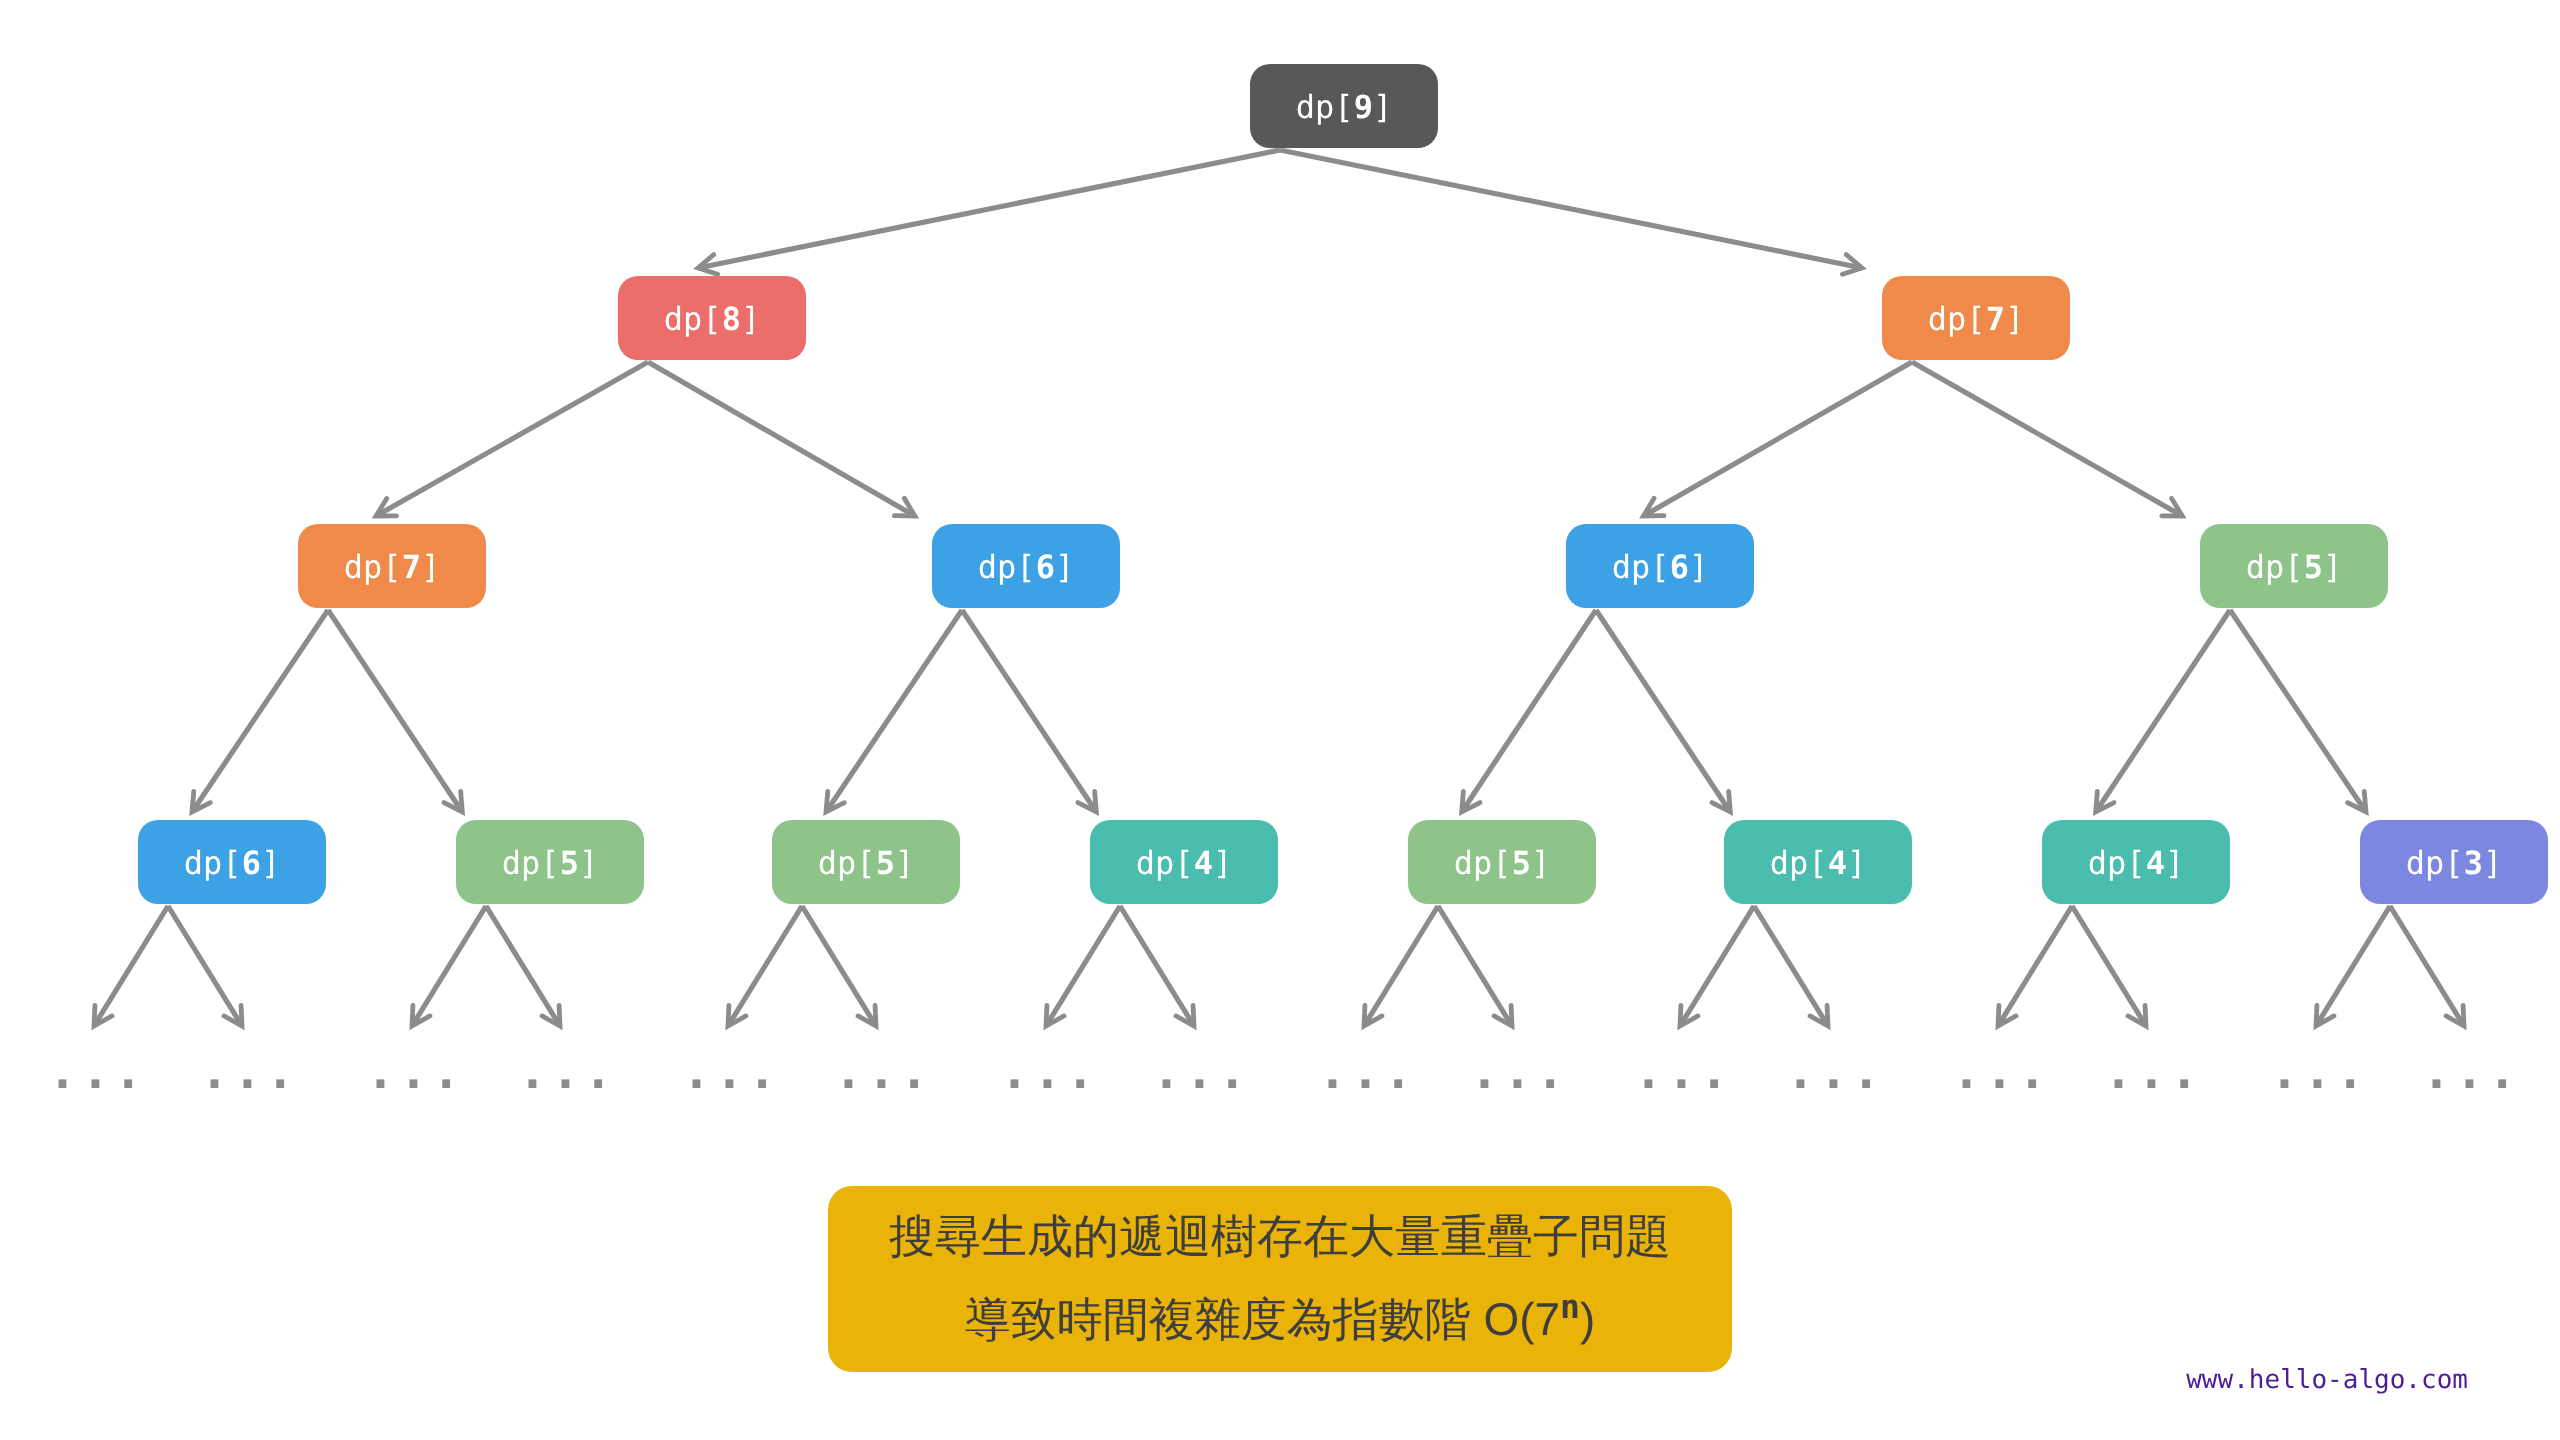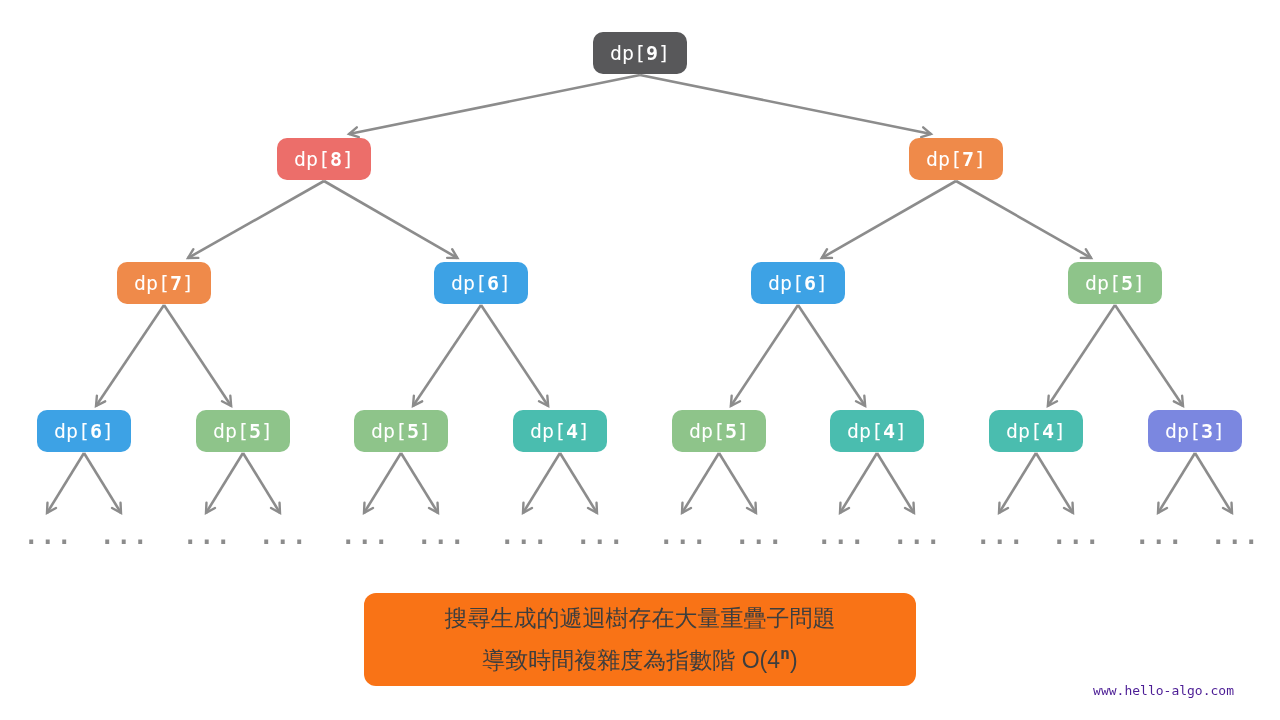--- a/index.html
+++ b/index.html
@@ -18,45 +18,46 @@
     position: absolute; left: 0; top: 0;
     width: 1280px; height: 720px;
   }
   .node {
     position: absolute;
     width: 94px; height: 42px;
     border-radius: 10px;
     display: flex; align-items: center; justify-content: center;
     color: #ffffff;
     font-family: "DejaVu Sans Mono", "Liberation Mono", monospace;
-    font-size: 20px;
+    font-size: 16px;
     font-weight: 500;
     letter-spacing: 0px;
     box-sizing: border-box;
+    margin-left: 32px;
   }
   .node .val { font-weight: 700; }
   .ellipsis {
     position: absolute;
     width: 44px; height: 22px;
     line-height: 20px;
     text-align: center;
     font-family: "DejaVu Sans Mono", "Liberation Mono", monospace;
     font-weight: 700;
     font-size: 24px;
     letter-spacing: 2px;
     color: #8C8C8C;
   }
   .caption {
     position: absolute;
     left: 50%; top: 593px;
     transform: translateX(-50%);
-    width: 552px;
+    width: 452px;
     box-sizing: border-box;
     padding: 8px 10px;
-    background: #f97316;
+    background: #eab308;
     border-radius: 12px;
     color: #3E3E3E;
     font-size: 23px;
     line-height: 35px;
     text-align: center;
   }
   .caption .oline {
     white-space: nowrap;
   }
   .caption sup {
@@ -205,17 +206,17 @@
       <div class="ellipsis" style="left: 817px; top: 526px;">...</div>
       <div class="ellipsis" style="left: 893px; top: 526px;">...</div>
       <div class="ellipsis" style="left: 976px; top: 526px;">...</div>
       <div class="ellipsis" style="left: 1052px; top: 526px;">...</div>
       <div class="ellipsis" style="left: 1135px; top: 526px;">...</div>
       <div class="ellipsis" style="left: 1211px; top: 526px;">...</div>
     </div>
 
   <div class="caption">
     <div>搜尋生成的遞迴樹存在大量重疊子問題</div>
-    <div class="oline"><span>導致時間複雜度為指數階 O(4</span><sup>n</sup><span>)</span></div>
+    <div class="oline"><span>導致時間複雜度為指數階 O(7</span><sup>n</sup><span>)</span></div>
   </div>
 
   <div class="watermark">www.hello-algo.com</div>
 </div>
 
 </body></html>

